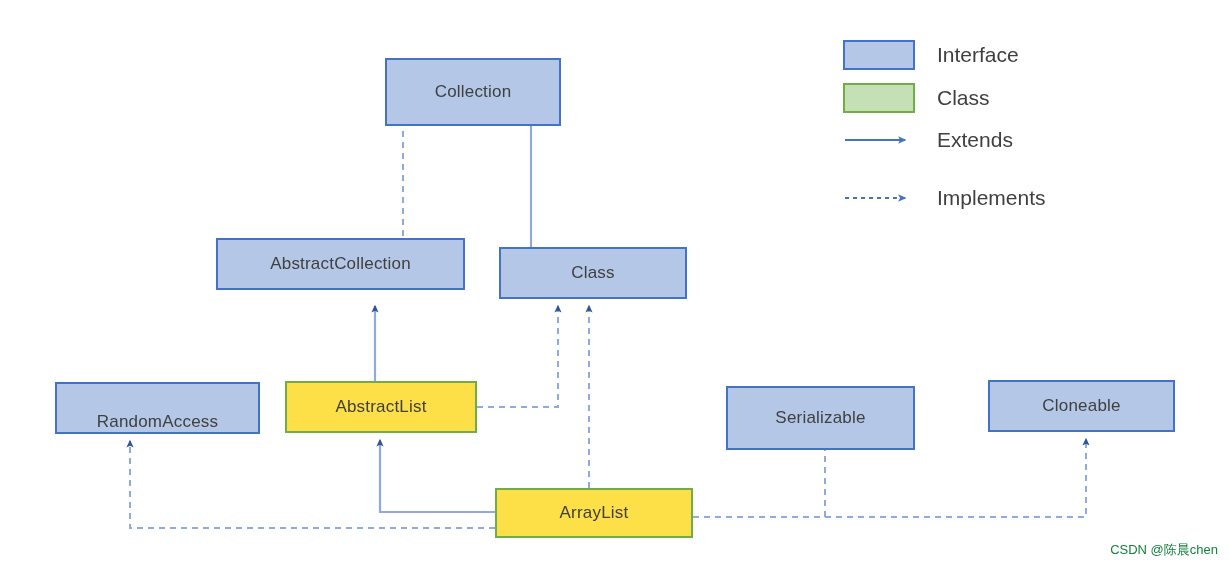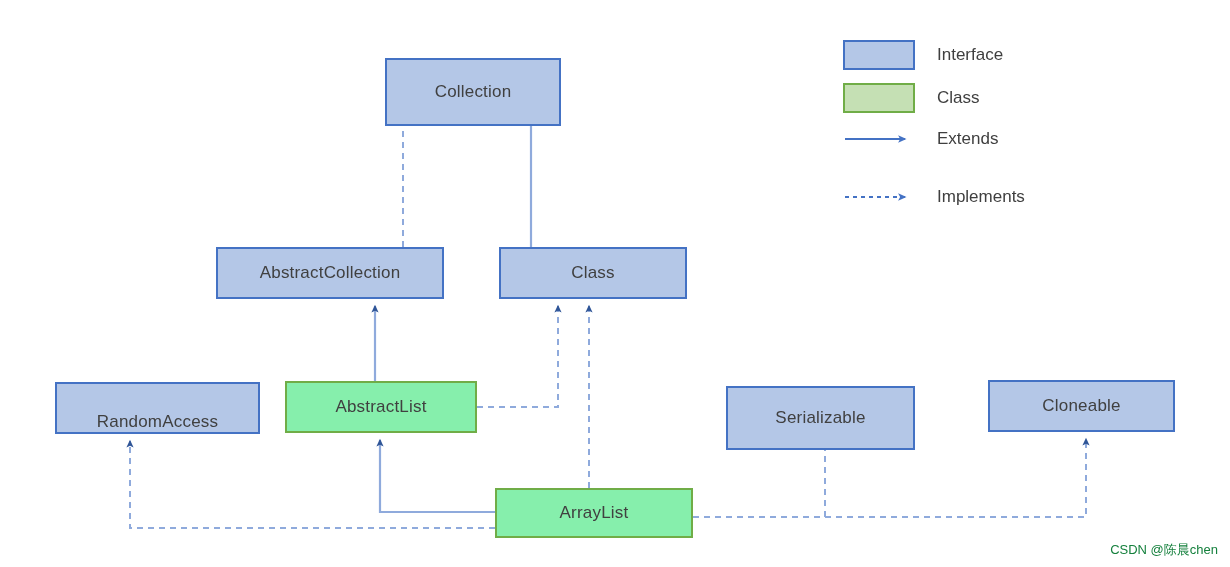--- a/index.html
+++ b/index.html
@@ -31,21 +31,21 @@
     letter-spacing: 0.2px;
     white-space: nowrap;
     border-width: 2px;
     border-style: solid;
   }
   .node.iface {
     background: #b4c7e7;
     border-color: #4472c4;
   }
   .node.cls {
-    background: #86efac;
+    background: #fde047;
     border-color: #70ad47;
   }
   .legend {
     position: absolute;
     left: 843px;
     top: 40px;
     width: 330px;
   }
   .legend-row {
     position: absolute;
@@ -68,21 +68,21 @@
     background: #c5e0b4;
     border-color: #70ad47;
   }
   .legend-arrow {
     width: 72px;
     height: 22px;
     position: relative;
   }
   .legend-label {
     margin-left: 22px;
-    font-size: 17px;
+    font-size: 21px;
     color: #3f3f3f;
     white-space: nowrap;
   }
   .watermark {
     position: absolute;
     right: 12px;
     bottom: 8px;
     font-size: 13px;
     color: #15803d;
     white-space: nowrap;
@@ -123,21 +123,21 @@
 
   <path d="M693,517 L825,517 L825,439" fill="none" stroke="#8faadc" stroke-width="2" stroke-dasharray="6 5" marker-end="url(#arrowDot)"></path>
 
   <path d="M693,517 L1086,517 L1086,439" fill="none" stroke="#8faadc" stroke-width="2" stroke-dasharray="6 5" marker-end="url(#arrowDot)"></path>
 </svg>
 
 <div class="node iface" style="left:385px; top:58px; width:176px; height:68px;">
   <span>Collection</span>
 </div>
 
-<div class="node iface" style="left:216px; top:247px; width:228px; height:52px;">
+<div class="node iface" style="left:216px; top:238px; width:249px; height:52px;">
   <span>AbstractCollection</span>
 </div>
 
 <div class="node iface" style="left:499px; top:247px; width:188px; height:52px;">
   <span>Class</span>
 </div>
 
 <div class="node iface" style="left:55px; top:382px; width:205px; height:52px;align-items:flex-end;">
   <span>RandomAccess</span>
 </div>

